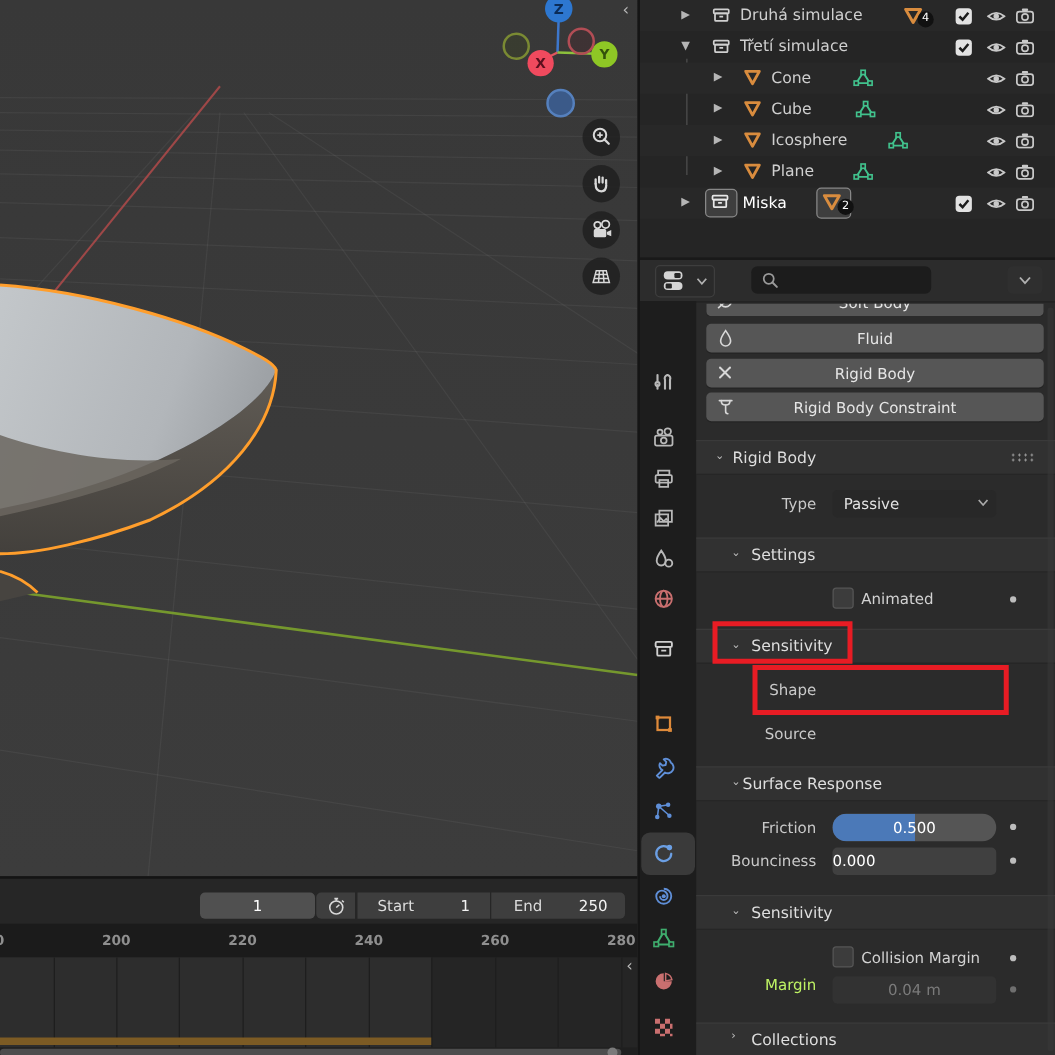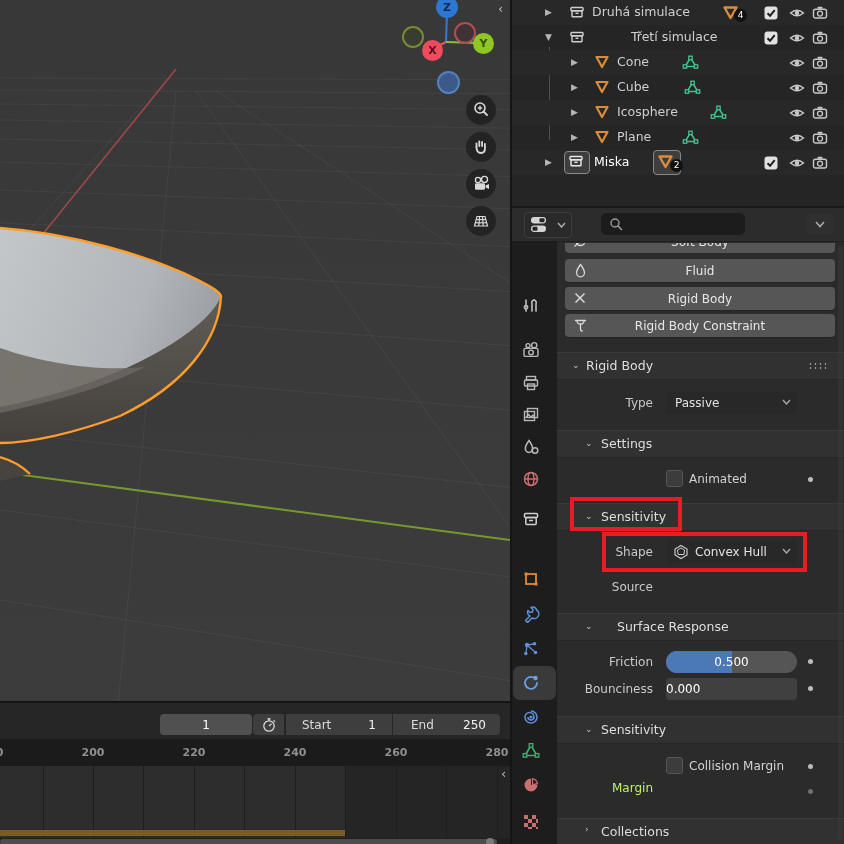--- a/index.html
+++ b/index.html
@@ -229,21 +229,21 @@
       <span class="oexp" style="left:33px;">▼</span>
       <span class="oicon" style="left:57px;">
         <svg width="16" height="14" viewBox="0 0 16 14">
             <g stroke="#d0d0d0" stroke-width="1.4" fill="none">
         <rect x="2" y="2.5" width="12" height="3.2" rx="0.8"></rect>
               <rect x="3" y="5.7" width="10" height="6" rx="0.8"></rect>
         <line x1="6.5" y1="8.3" x2="9.5" y2="8.3"></line>
             </g>
           </svg>
         </span>
-      <span class="otext" style="left:80px;margin-left:39px;">Třetí simulace</span>
+      <span class="otext" style="left:80px;">Třetí simulace</span>
       <span class="oicon" style="left:252px;top:6px;">
         <svg width="14" height="14" viewBox="0 0 14 14">
             <rect x="0.5" y="0.5" width="13" height="13" rx="3" fill="#e2e2e2"></rect>
         <path d="M3.5,7.2 l2.6,2.6 l4.6,-5.6" fill="none" stroke="#1c1c1c" stroke-width="2"></path>
           </svg>
         </span>
       <span class="oicon" style="left:277px;top:7px;">
         <svg width="16" height="12" viewBox="0 0 16 12">
             <path d="M1.5,6 Q8,0.5 14.5,6 Q8,11.5 1.5,6 Z" fill="none" stroke="#c8c8c8" stroke-width="1.4"></path>
             <circle cx="8" cy="6" r="2.2" fill="#c8c8c8"></circle>
@@ -653,35 +653,25 @@
     </div>
     <div class="cbox" style="top:262px;"></div>
     <div class="abs" style="left:177px;top:260px;line-height:22px;color:#d2d2d2;">Animated</div>
     <div class="adot" style="top:269px;"></div>
 
     <div class="phead" style="top:295px;">
       <span class="chev" style="left:28px;">⌄</span>
       <span class="ptitle" style="left:44px;">Sensitivity</span>
     </div>
     <div class="plabel" style="top:333px;">Shape</div>
-    <div class="pwid" style="top:333px;">
-      <svg style="margin-left:7px;" width="16" height="16" viewBox="0 0 16 16">
-        <polygon points="8,1.5 14,5 14,11 8,14.5 2,11 2,5" fill="none" stroke="#c8c8c8" stroke-width="1.2"></polygon>
-        <polygon points="8,4 11.5,6 11,10.5 5,10.5 4.5,6" fill="none" stroke="#c8c8c8" stroke-width="1"></polygon>
-      </svg>
-      <span style="padding-left:6px;">Convex Hull</span>
-      <svg class="ddchev" width="9" height="6" viewBox="0 0 9 6">
-        <path d="M1,1 L4.5,5 L8,1" fill="none" stroke="#a8a8a8" stroke-width="1.4"></path>
-        </svg>
-    </div>
     <div class="plabel" style="top:368px;">Source</div>
 
     <div class="phead" style="top:405px;">
       <span class="chev" style="left:28px;">⌄</span>
-      <span class="ptitle" style="left:60px;">Surface Response</span>
+      <span class="ptitle" style="left:37px;">Surface Response</span>
     </div>
     <div class="plabel" style="top:443px;">Friction</div>
     <div class="pwid" style="top:443px;background:#555555;overflow:hidden;justify-content:center;border-radius:11px;">
       <div class="abs" style="left:0;top:0;width:50%;height:22px;background:#4b79b8;"></div>
       <span style="position:relative;color:#fff;">0.500</span>
     </div>
     <div class="adot" style="top:451px;"></div>
     <div class="plabel" style="top:470px;">Bounciness</div>
     <div class="pwid" style="top:470px;background:#404040;justify-content:flex-start;">
       <span style="color:#fff;">0.000</span>
@@ -689,20 +679,23 @@
     <div class="adot" style="top:478px;"></div>
 
     <div class="phead" style="top:508px;">
       <span class="chev" style="left:28px;">⌄</span>
       <span class="ptitle" style="left:44px;">Sensitivity</span>
     </div>
     <div class="cbox" style="top:549px;"></div>
     <div class="abs" style="left:177px;top:547px;line-height:22px;color:#d2d2d2;">Collision Margin</div>
     <div class="adot" style="top:556px;"></div>
     <div class="plabel" style="top:569px;color:#bef264;">Margin</div>
+    <div class="pwid" style="top:573px;background:#323232;justify-content:center;color:#7a7a7a;">
+      <span>0.04 m</span>
+    </div>
     <div class="adot" style="top:581px;background:#6f6f6f;"></div>
 
     <div class="phead" style="top:610px;height:26px;">
       <span class="chev" style="left:28px;top:5px;">›</span>
       <span class="ptitle" style="left:44px;">Collections</span>
     </div>
 
     <div id="prop-scroll"></div>
   </div>
 

